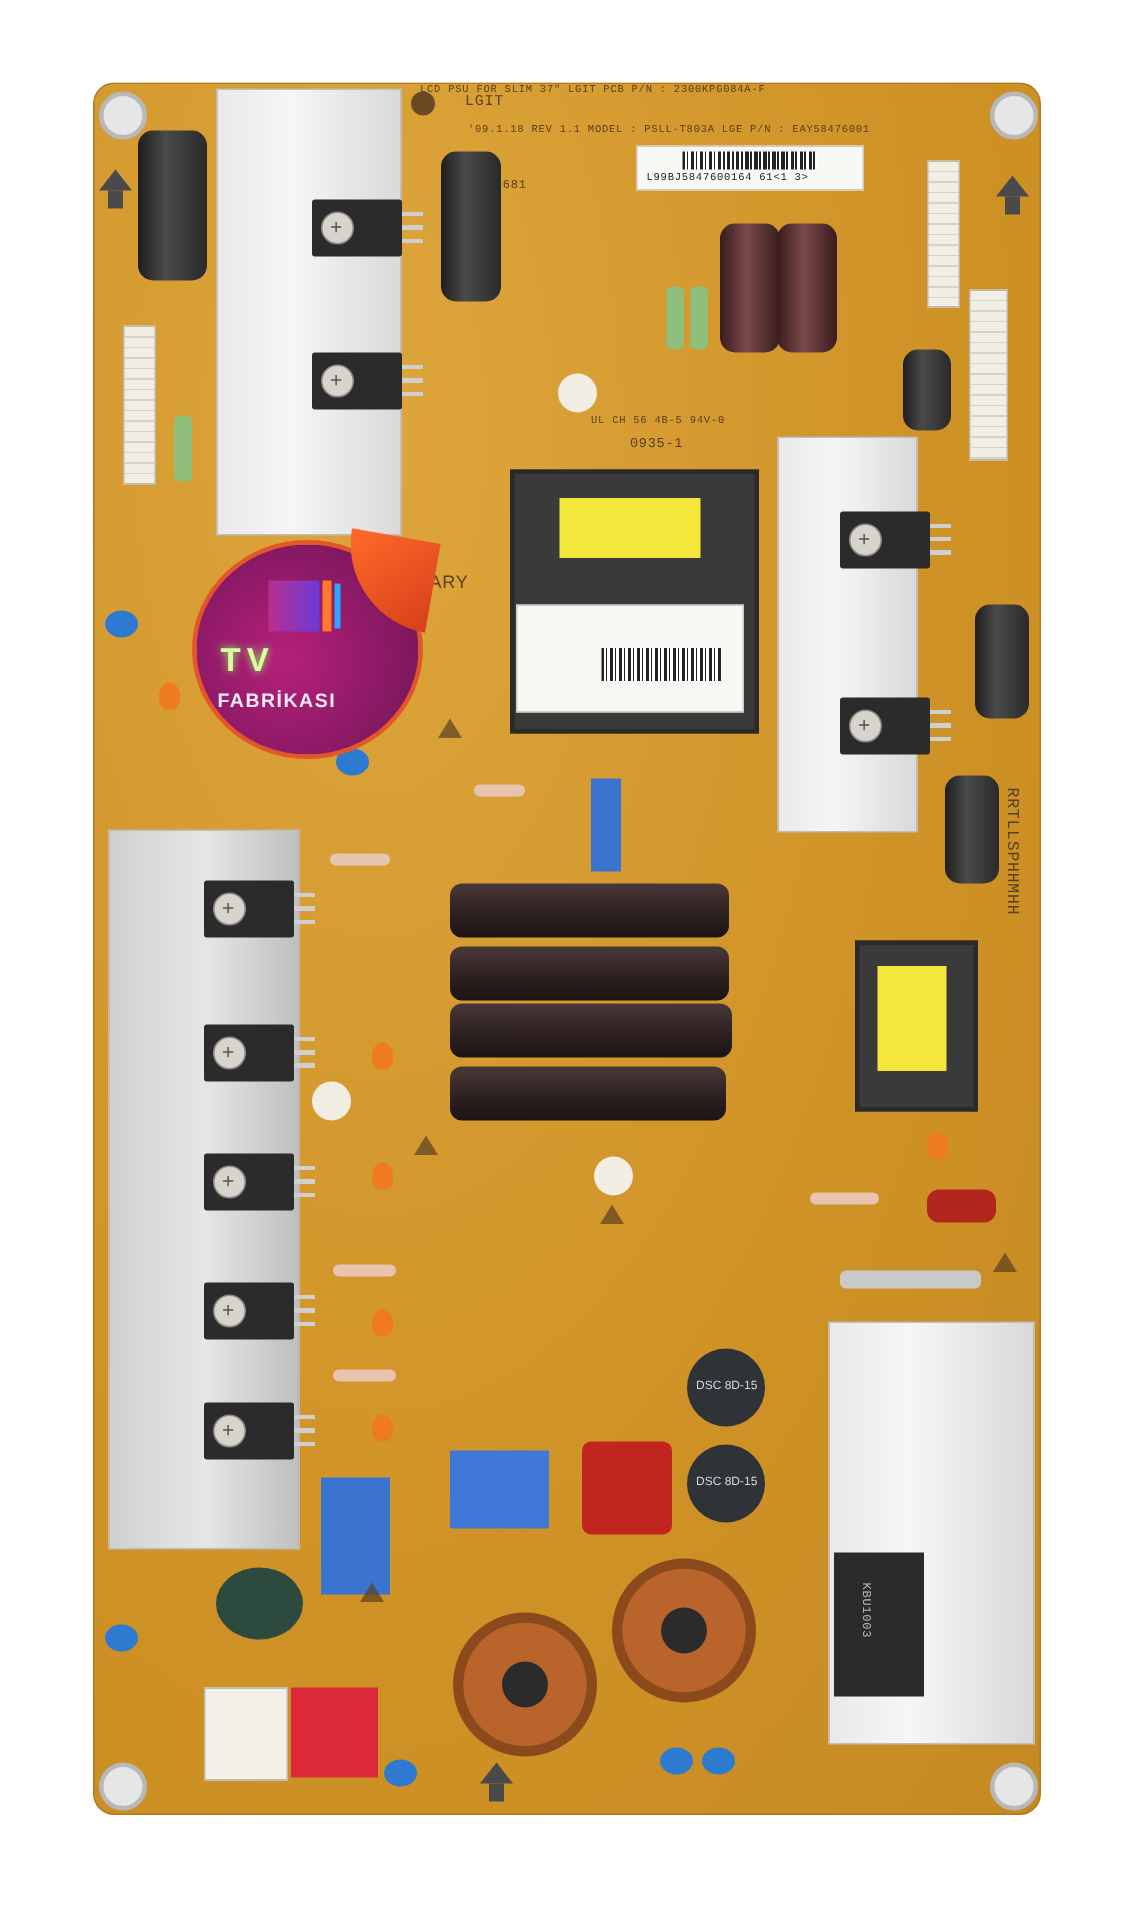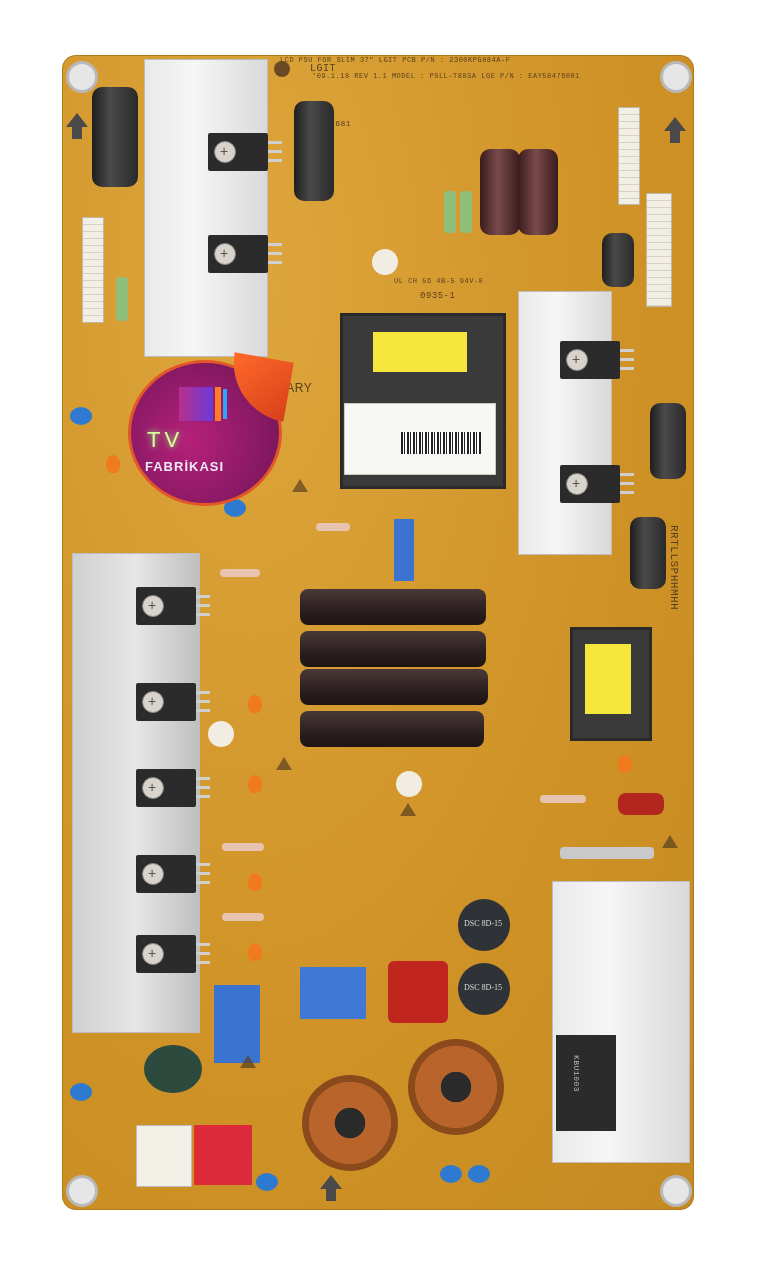--- a/index.html
+++ b/index.html
@@ -25,25 +25,25 @@
   .ocap{position:absolute;width:14px;height:18px;border-radius:50% 50% 40% 40%;background:#f07a1e;}
   .hole{position:absolute;width:26px;height:26px;border-radius:50%;background:#e6e6e6;border:3px solid #b8b8b8;}
   .arrow{position:absolute;width:0;height:0;border-left:11px solid transparent;border-right:11px solid transparent;border-bottom:14px solid #4a4a4a;}
   .arrow::after{content:"";position:absolute;left:-5px;top:14px;width:10px;height:12px;background:#4a4a4a;}
   .transformer{position:absolute;background:#3a3a3a;border:3px solid #2a2a2a;}
   .toroid{position:absolute;border-radius:50%;background:radial-gradient(circle,#2b2b2b 0 22%,#b8642a 23% 60%,#8a4a1c 61% 100%);}
   .warn{position:absolute;width:0;height:0;border-left:8px solid transparent;border-right:8px solid transparent;border-bottom:13px solid #5a4020;opacity:0.7;}
   .label-white{position:absolute;background:#f7f7f4;border:1px solid #cfcac0;}
   .barcode{position:absolute;background:repeating-linear-gradient(90deg,#222 0 2px,#fff 2px 3px,#222 3px 4px,#fff 4px 6px);}
   .thermistor{position:absolute;border-radius:50%;background:#2f3236;}
-  .thermistor span{position:absolute;color:#d8d8d8;font-size:8px;font-family:Liberation Serif, serif;}
+  .thermistor span{position:absolute;color:#d8d8d8;font-size:8px;font-family:Liberation Sans, sans-serif;}
   .logo{position:absolute;left:128px;top:360px;width:148px;height:140px;border-radius:50%;
     background:radial-gradient(circle at 40% 55%,#b6207a 0%,#8c1a66 55%,#6c1452 100%);border:3px solid #e2562a;}
   .logo .fold{position:absolute;right:-10px;top:-6px;width:60px;height:60px;background:linear-gradient(135deg,#ff6a2a,#d8401a);border-radius:0 0 0 60px;transform:rotate(10deg);}
-  .logo .tv{position:absolute;left:16px;top:64px;color:#d9ff9c;font-weight:normal;font-size:22px;letter-spacing:4px;text-shadow:0 0 6px #8cff6a;}
+  .logo .tv{position:absolute;left:16px;top:64px;color:#d9ff9c;font-weight:bold;font-size:22px;letter-spacing:4px;text-shadow:0 0 6px #8cff6a;}
   .logo .fab{position:absolute;left:14px;top:96px;color:#f0e8f4;font-size:13px;letter-spacing:1px;font-weight:bold;}
   .logo .book{position:absolute;left:48px;top:24px;width:34px;height:34px;background:linear-gradient(90deg,#b82f8f,#6a3bd8);}
   .logo .book2{position:absolute;left:84px;top:24px;width:6px;height:34px;background:#ff7a2a;}
   .logo .book3{position:absolute;left:92px;top:26px;width:4px;height:30px;background:#2aa6ff;}
 </style>
 </head>
 <body>
 
 <div class="board">
 
@@ -52,22 +52,26 @@
   <div class="hole" style="left:4px;top:1120px;"></div>
   <div class="hole" style="left:598px;top:1120px;"></div>
 
   <div class="arrow" style="left:4px;top:58px;"></div>
   <div class="arrow" style="left:602px;top:62px;"></div>
   <div class="arrow" style="left:258px;top:1120px;"></div>
 
   <div class="abs" style="left:212px;top:6px;width:16px;height:16px;border-radius:50%;background:#6a4a24;"></div>
   <div class="silk" style="left:248px;top:8px;font-size:10px;">LGIT</div>
   <div class="silk" style="left:218px;top:1px;font-size:7px;">LCD PSU FOR SLIM 37" LGIT PCB P/N : 2300KPG084A-F</div>
-  <div class="silk" style="left:250px;top:17px;font-size:7px;">'09.1.18  REV 1.1  MODEL : PSLL-T803A  LGE P/N : EAY58476001</div>
-
+  <div class="silk" style="left:250px;top:28px;font-size:7px;">'09.1.18  REV 1.1  MODEL : PSLL-T803A  LGE P/N : EAY58476001</div>
+
+  <div class="label-white" style="left:362px;top:42px;width:150px;height:28px;">
+    <div class="barcode" style="left:30px;top:3px;width:90px;height:12px;"></div>
+    <div class="silk" style="left:6px;top:17px;font-size:7px;color:#222;">L99BJ5847600164 61&lt;1 3&gt;</div>
+  </div>
 
   <div class="silk" style="left:252px;top:64px;">E247681</div>
 
   <div class="cap" style="left:30px;top:32px;width:46px;height:100px;"></div>
   <div class="heatsink" style="left:82px;top:4px;width:122px;height:296px;"></div>
   <div class="to220" style="left:146px;top:78px;">
       <div class="screw"></div>
       <div class="pins"></div>
     </div>
   <div class="to220" style="left:146px;top:180px;">

